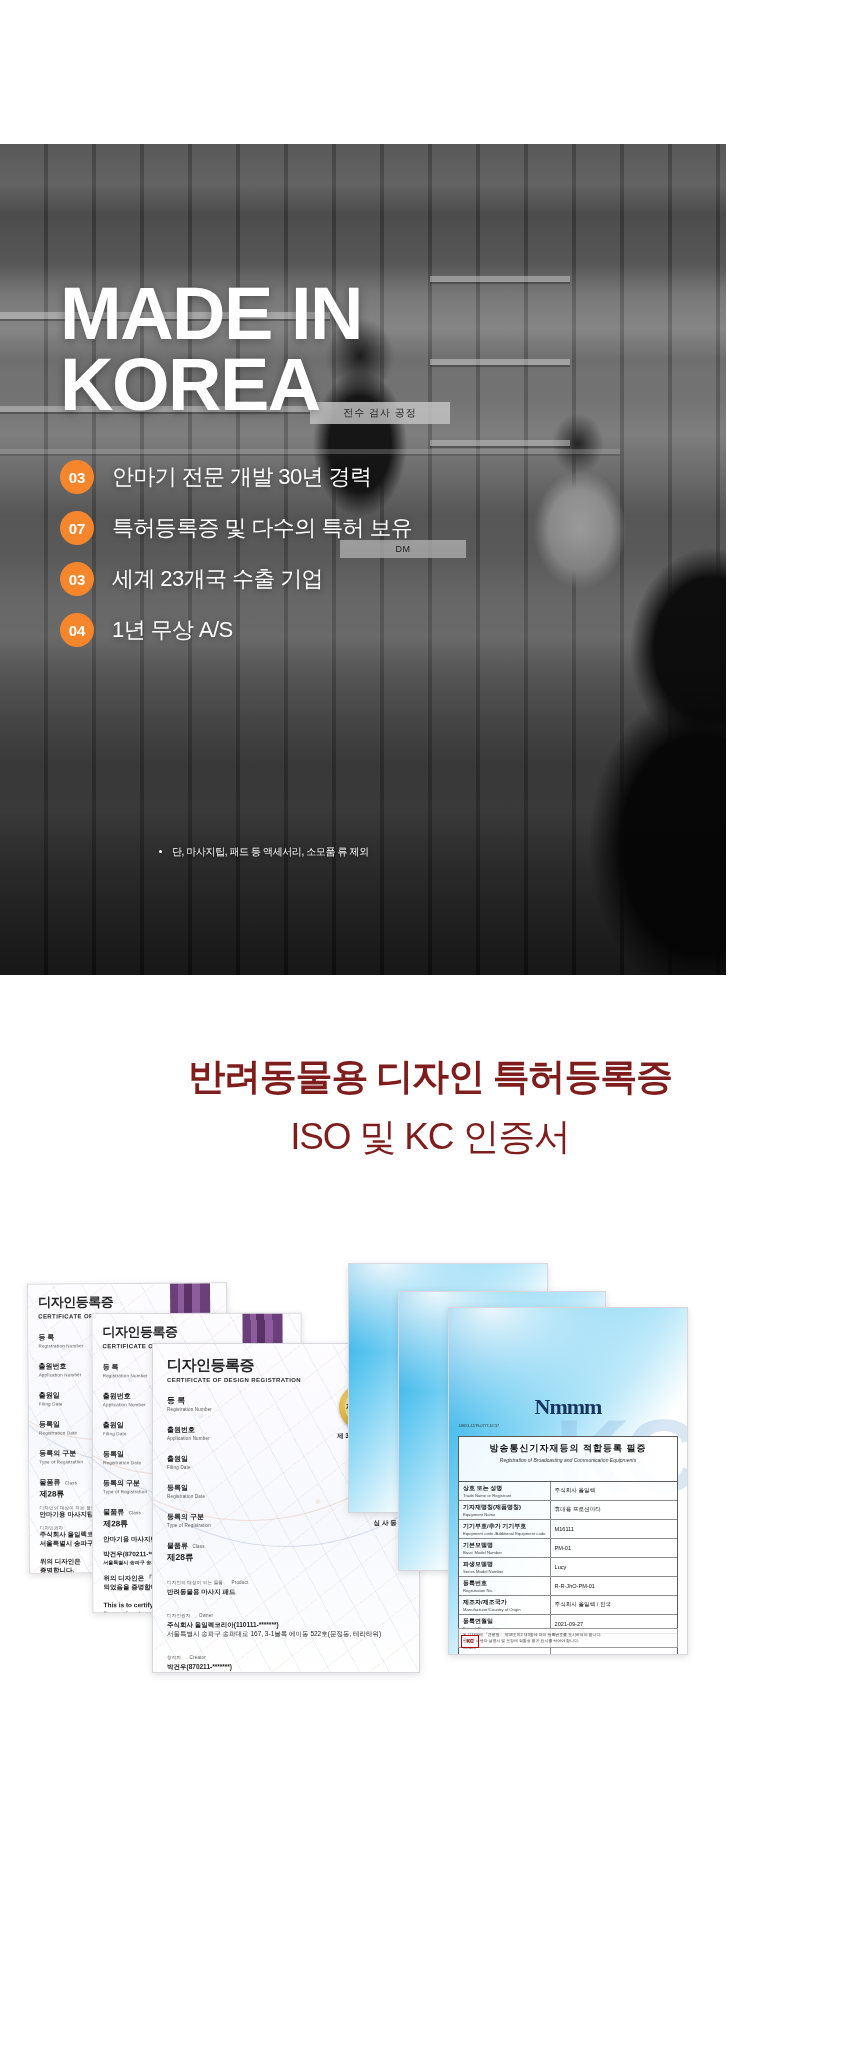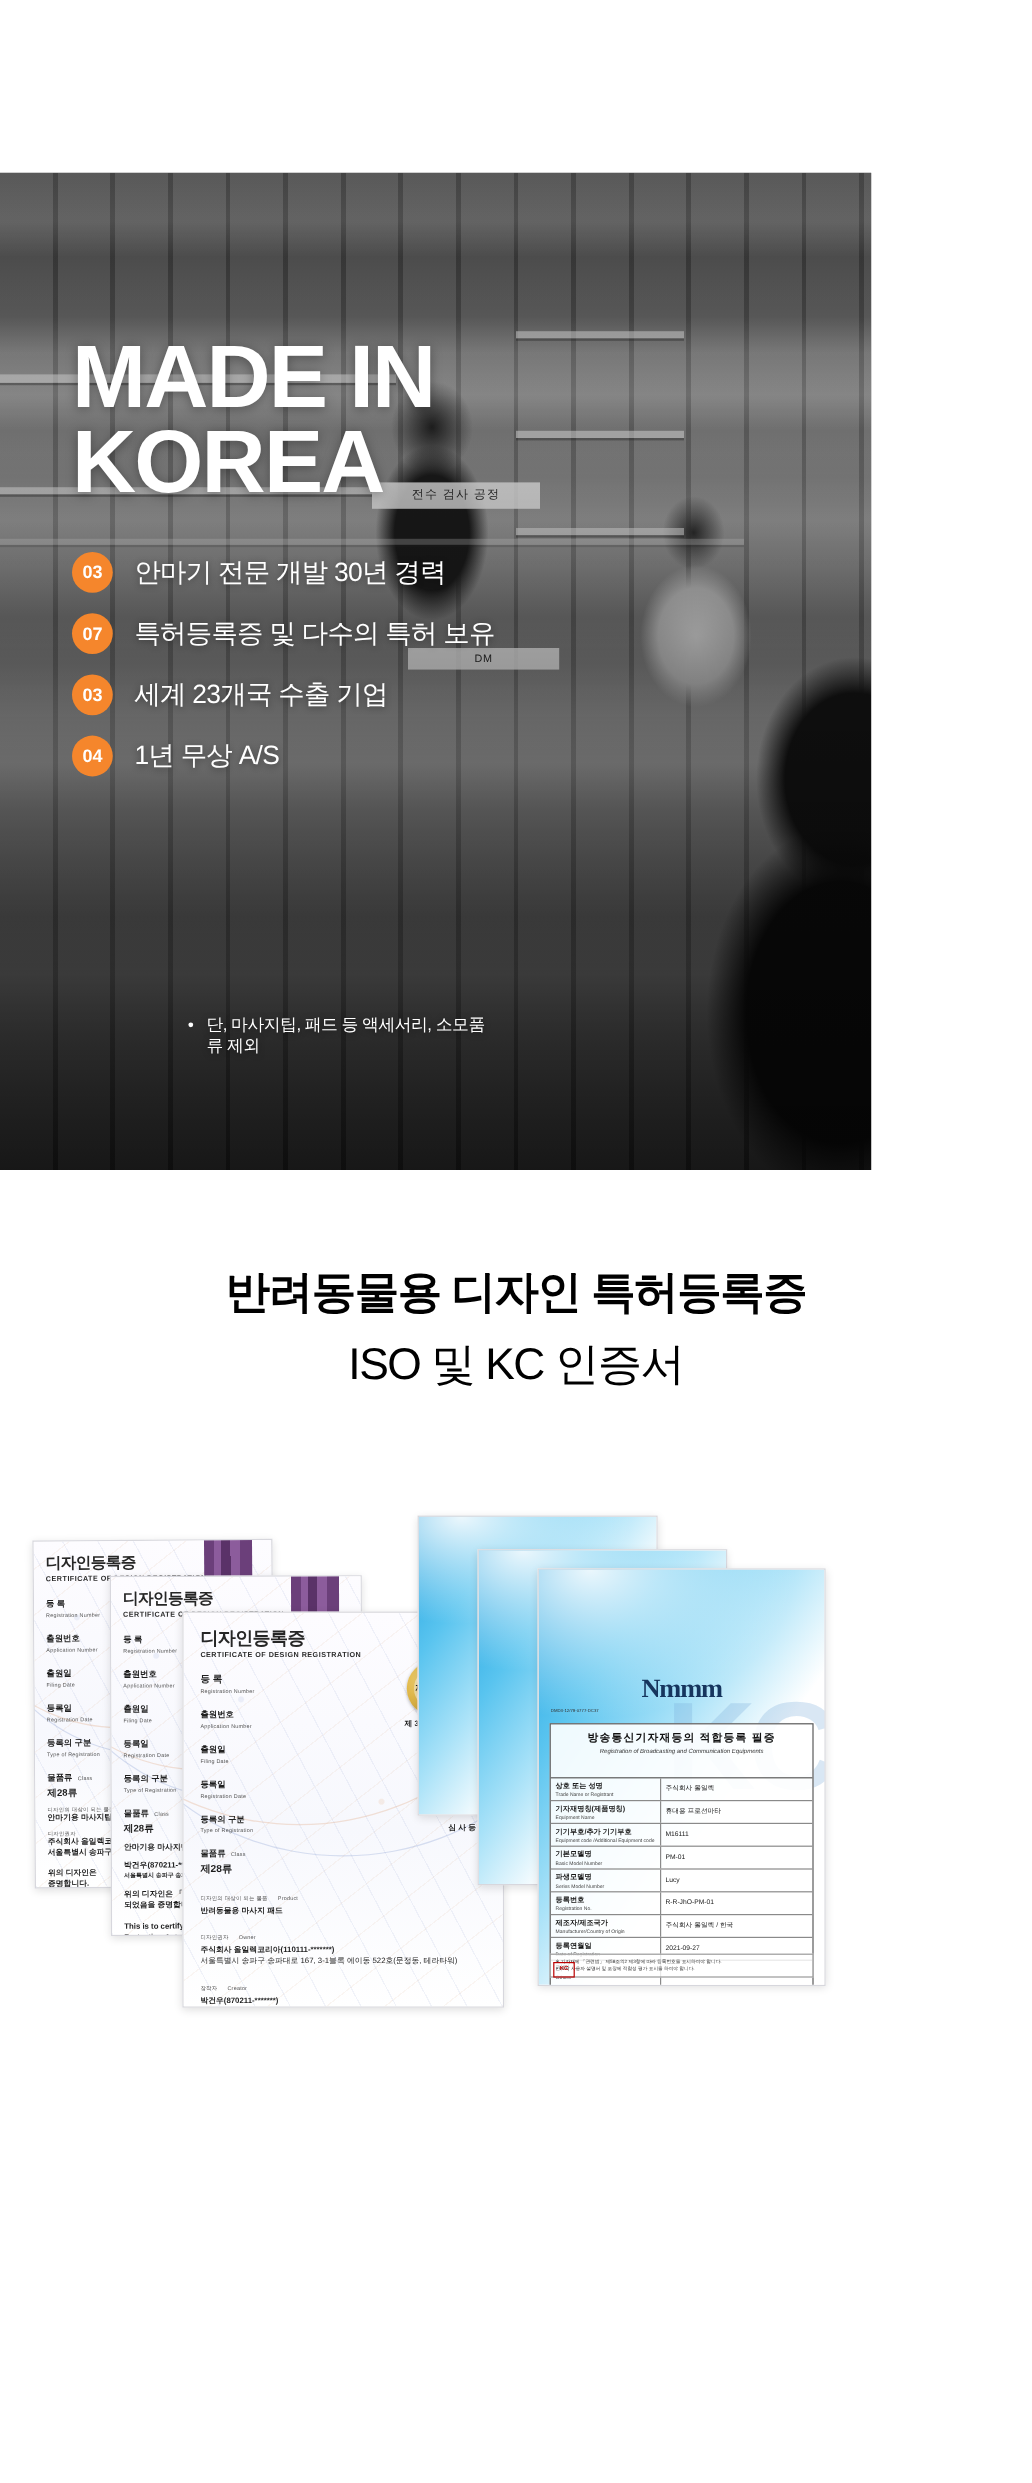--- a/index.html
+++ b/index.html
@@ -89,30 +89,30 @@
     display:flex; align-items:center; justify-content:center;
     flex:0 0 34px;
   }
   .feature-text {
     margin-left:18px; color:#ffffff;
     font-size:22px; font-weight:400; letter-spacing:-.6px;
     text-shadow:0 1px 6px rgba(0,0,0,.45);
   }
   .feature-sub {
     position:absolute; left:112px; top:385px;
-    color:#ffffff; font-size:14px; font-weight:400; letter-spacing:-.4px;
+    color:#ffffff; font-size:10px; font-weight:400; letter-spacing:-.4px;
     text-shadow:0 1px 5px rgba(0,0,0,.5);
   }
 
   
   .title-block {
     width:860px; padding-top:72px; text-align:center; background:#ffffff;
   }
   .title-line {
-    color:#000000; font-size:37px; font-weight:700;
+    color:#7f1d1d; font-size:37px; font-weight:700;
     letter-spacing:-1.2px; line-height:1.62;
   }
   .title-line.sub { font-weight:400; }
 
   
   .certs { position:relative; width:748px; height:620px; margin-top:84px; }
 
   .cert {
     position:absolute; background:#ffffff;
     border:1px solid #d7d7dd;

